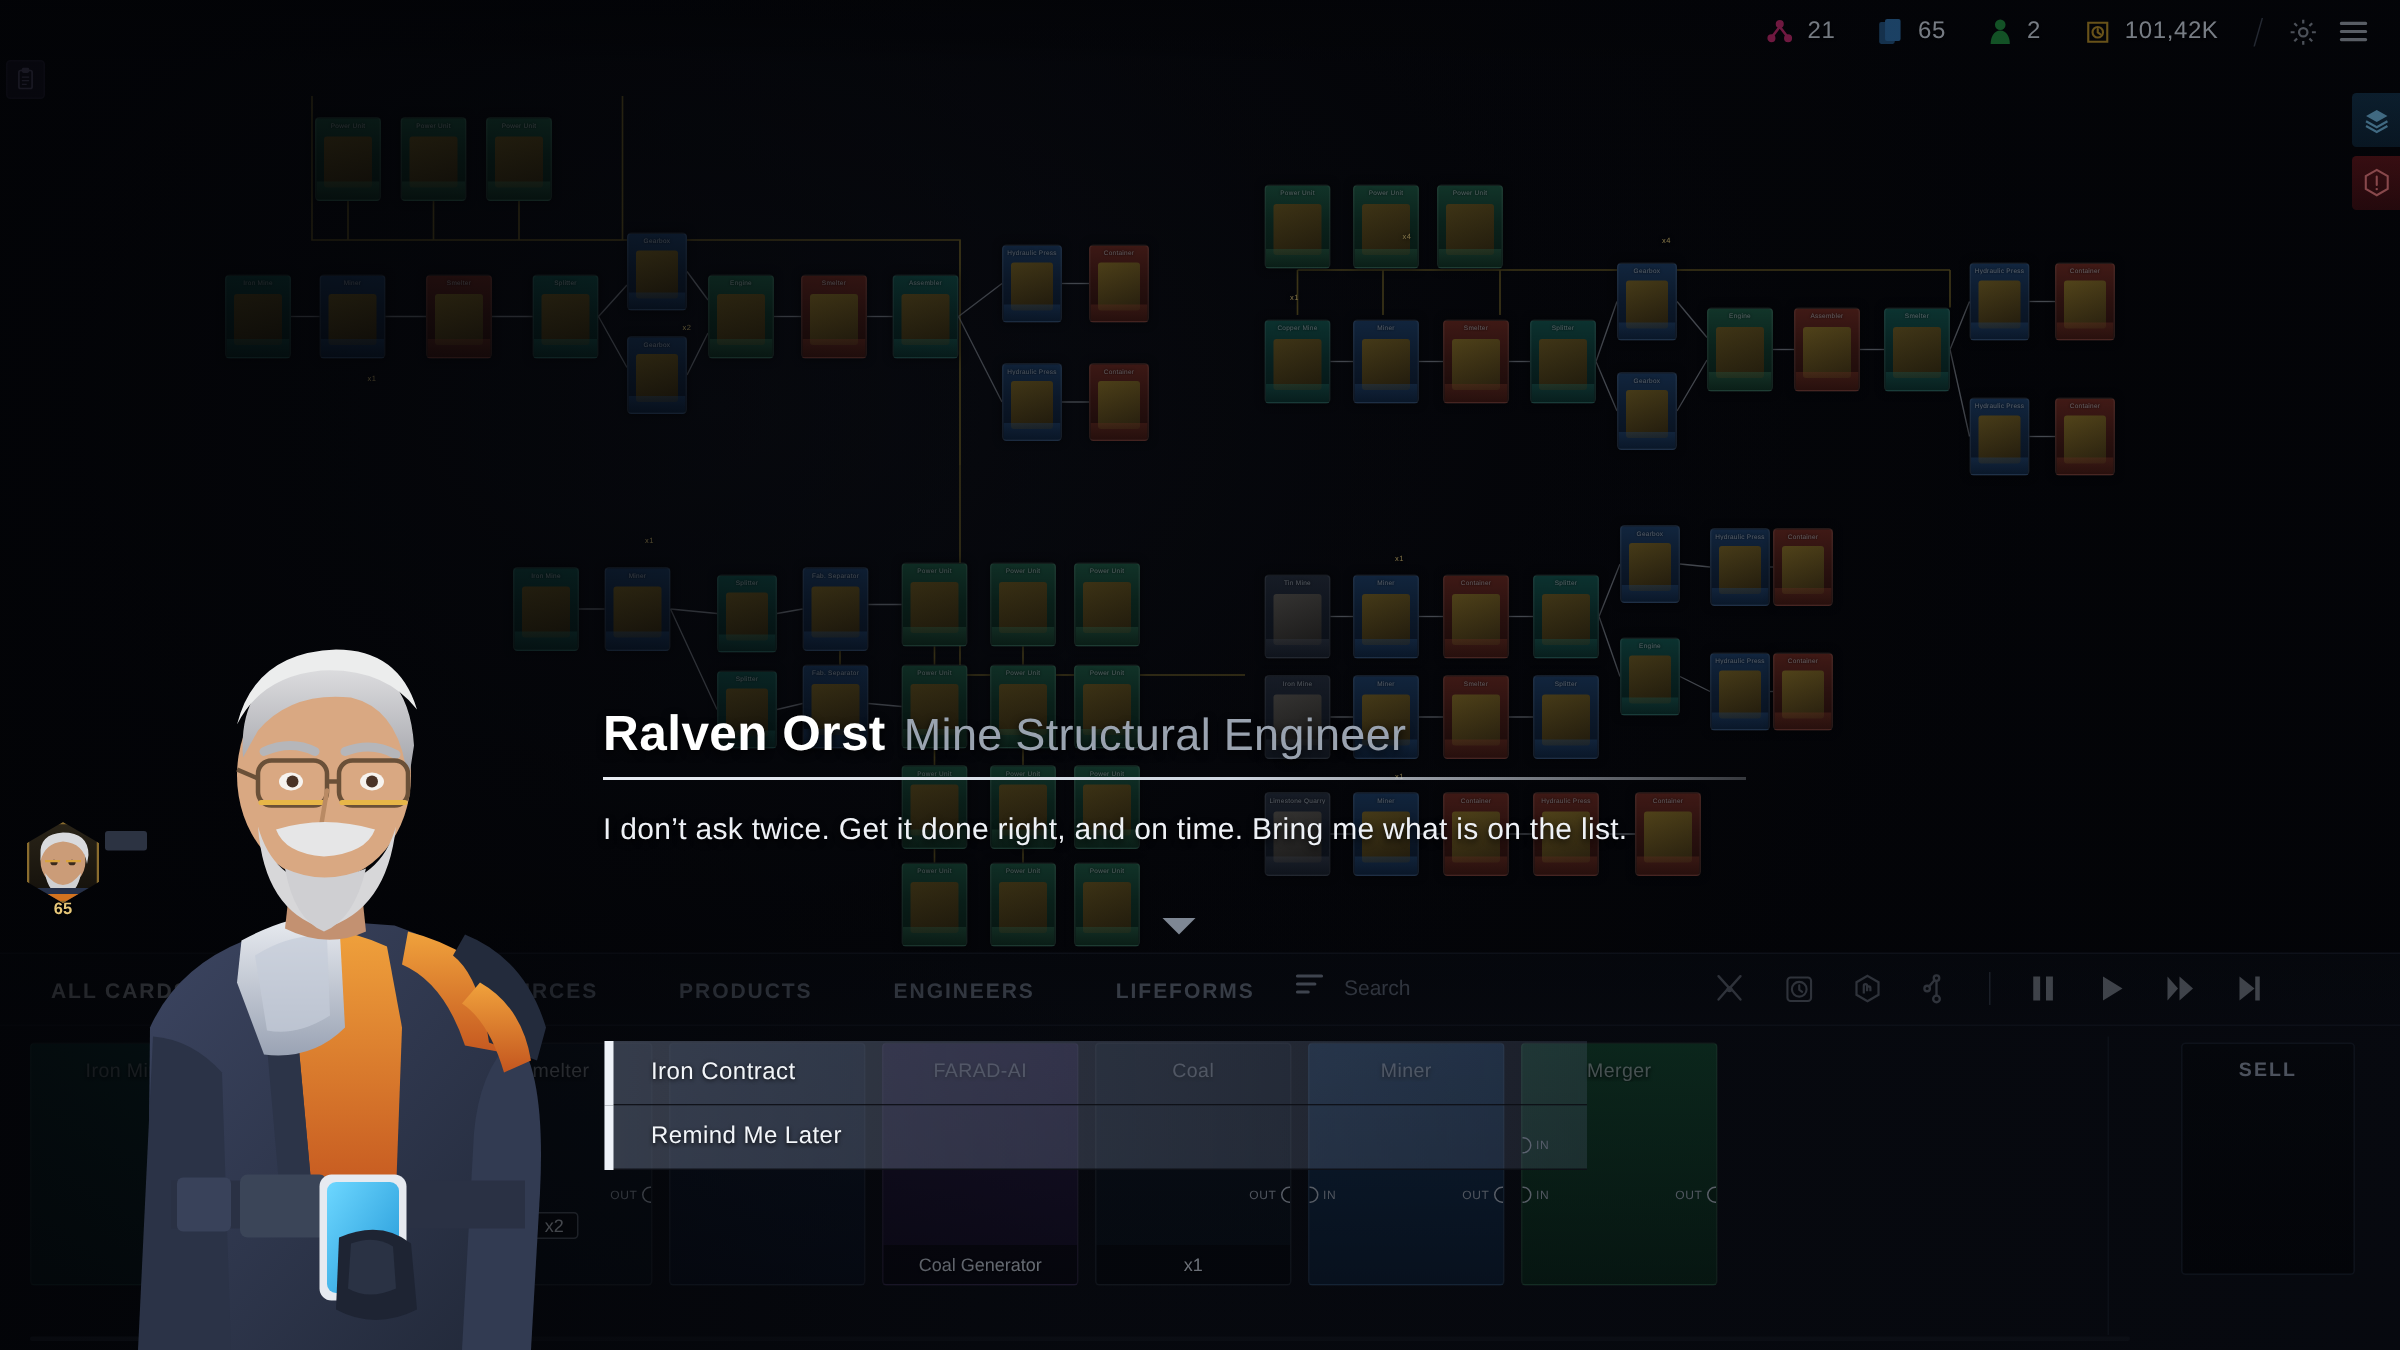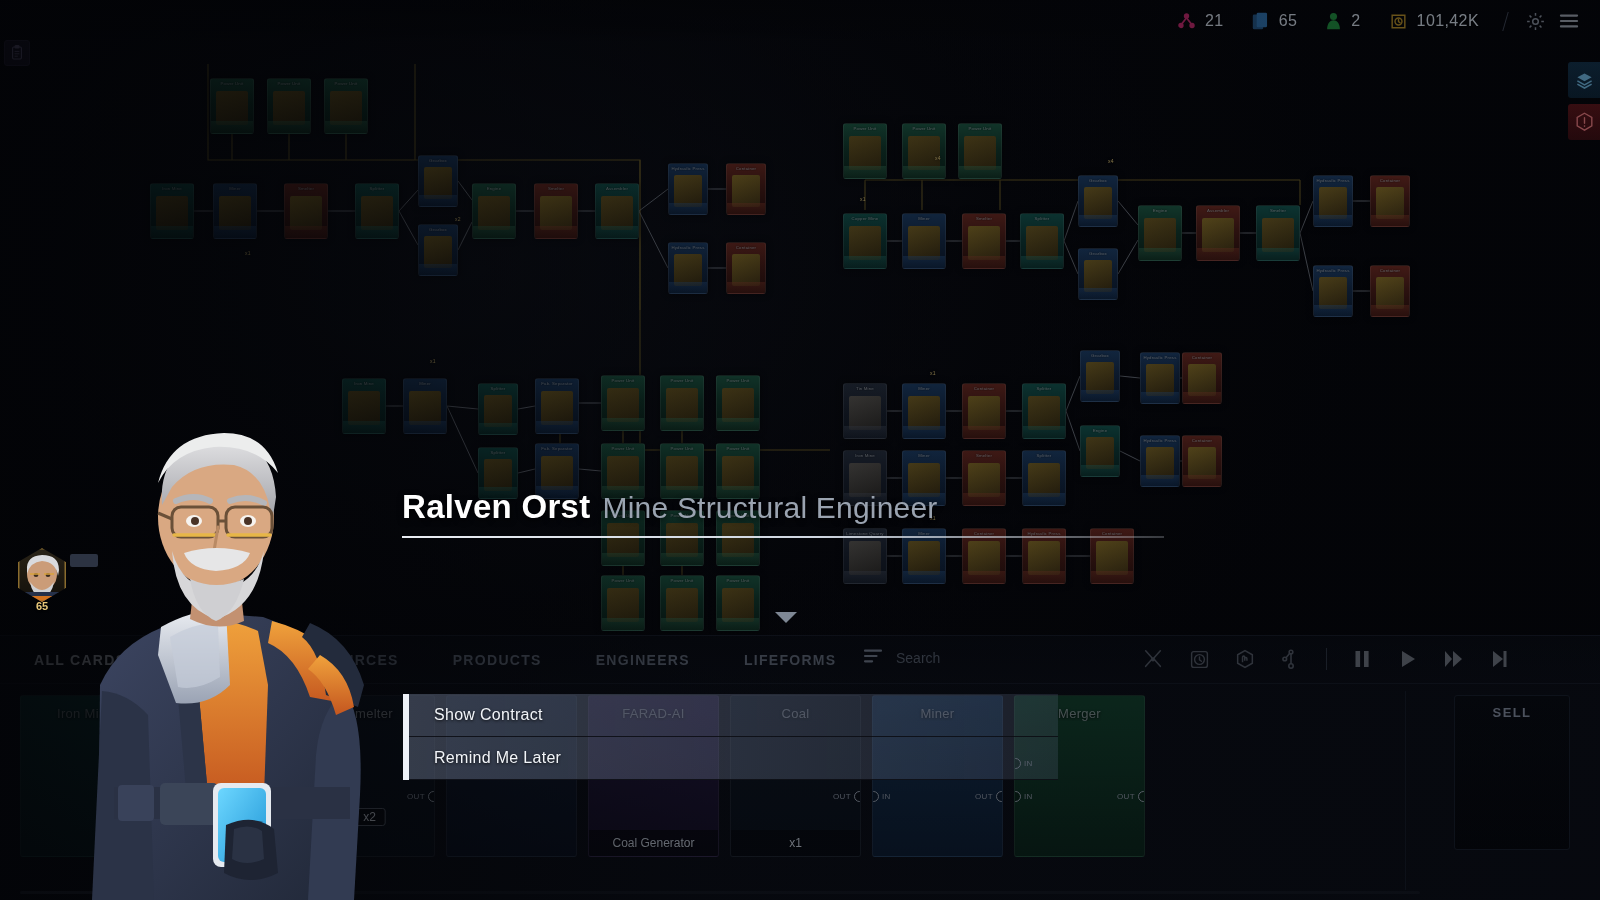--- a/index.html
+++ b/index.html
@@ -127,21 +127,21 @@
     position:absolute; left:0; right:0; top:52px;
     text-align:center; font-size:11px; color:#e8c87a;
     text-shadow:0 1px 2px #000; font-weight:bold;
   }
   #portrait-tag {
     position:absolute; left:52px; top:6px; width:28px; height:13px;
     background:#2c3342; border-radius:2px;
   }
 
   
-  #speaker-block { position:absolute; left:402px; top:488px; width:762px; }
+  #speaker-block { position:absolute; left:402px; top:470px; width:762px; }
   #speaker-line { display:flex; align-items:baseline; gap:12px; }
   #speaker-name {
     font-size:33px; font-weight:bold; color:#ffffff; letter-spacing:.3px;
     text-shadow:0 2px 6px rgba(0,0,0,.9);
   }
   #speaker-title {
     font-size:30px; color:#9aa3b0; letter-spacing:.2px;
     text-shadow:0 2px 6px rgba(0,0,0,.9);
   }
   #speaker-rule {
@@ -884,27 +884,28 @@
     <div id="portrait-level">65</div>
     <div id="portrait-tag"></div>
   </div>
 
   <div id="speaker-block">
     <div id="speaker-line">
       <div id="speaker-name">Ralven Orst</div>
       <div id="speaker-title">Mine Structural Engineer</div>
     </div>
     <div id="speaker-rule"></div>
+    <div id="dialogue-text">I don’t ask twice. Get it done right, and on time. Bring me what is on the list.</div>
   </div>
   <div id="continue-arrow"></div>
 
   <div id="choice-menu">
       <div class="choice-row">
         <div class="choice-bar"></div>
-        <div class="choice-label">Show Contract</div>
+        <div class="choice-label">Iron Contract</div>
       </div>
       <div class="choice-row">
         <div class="choice-bar"></div>
         <div class="choice-label">Remind Me Later</div>
       </div>
     </div>
 </div>
 
 <div id="bottom-panel">
   <div id="tabbar">

